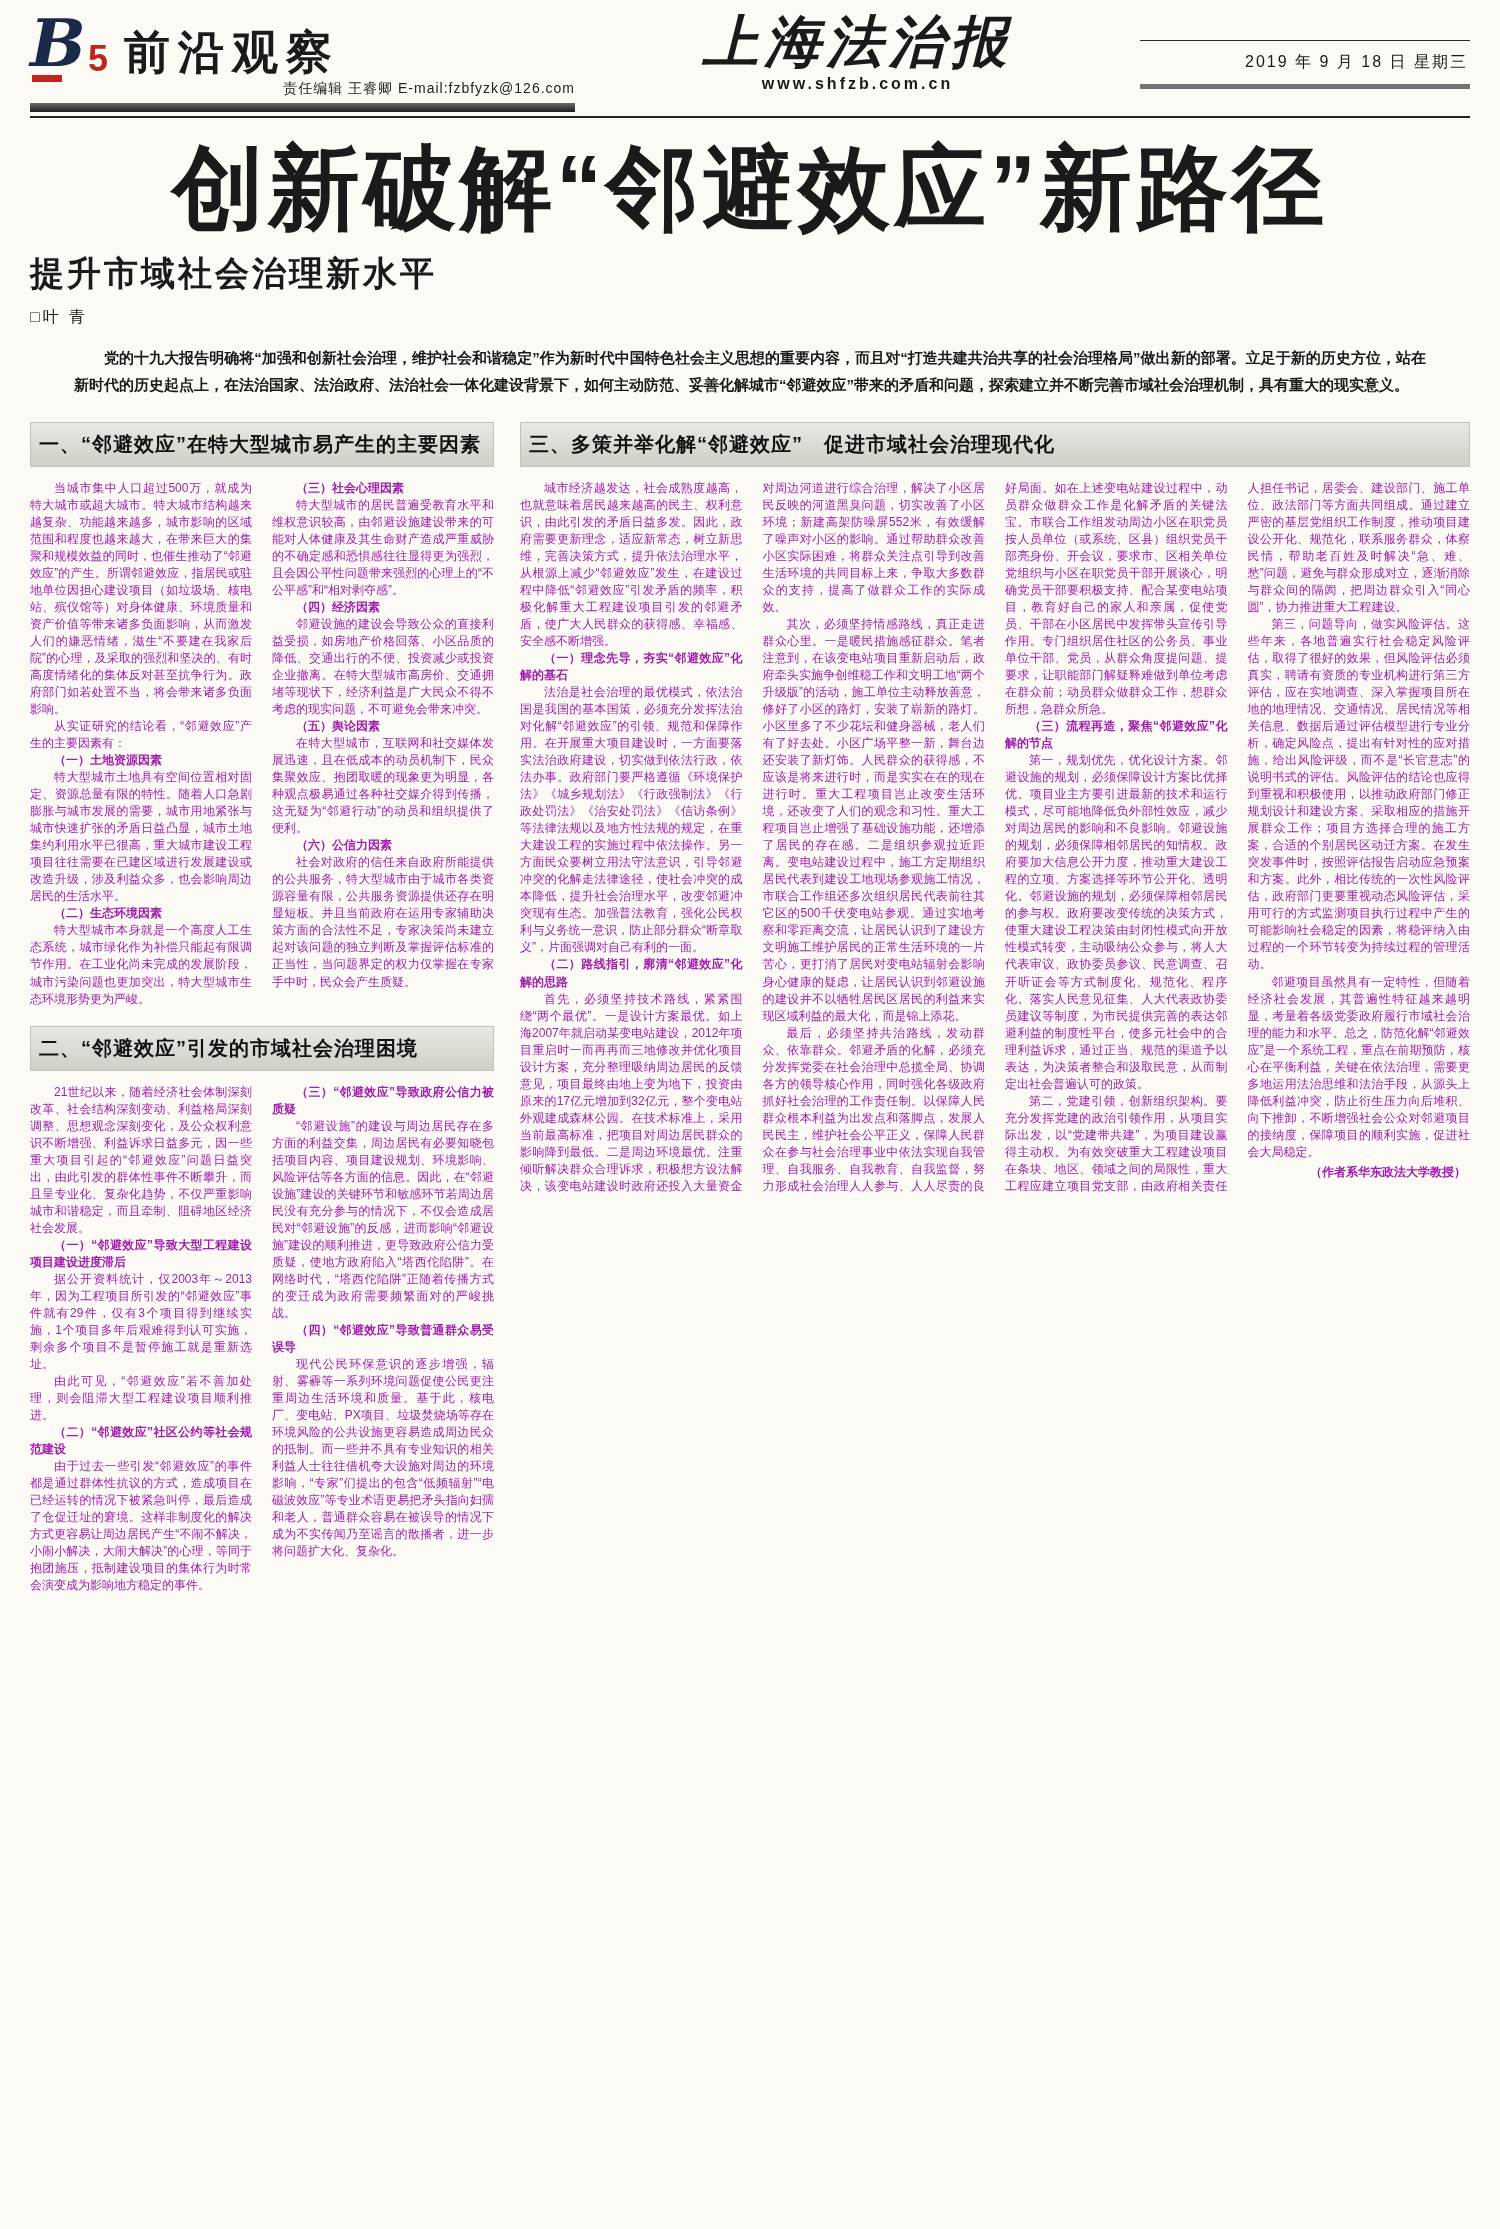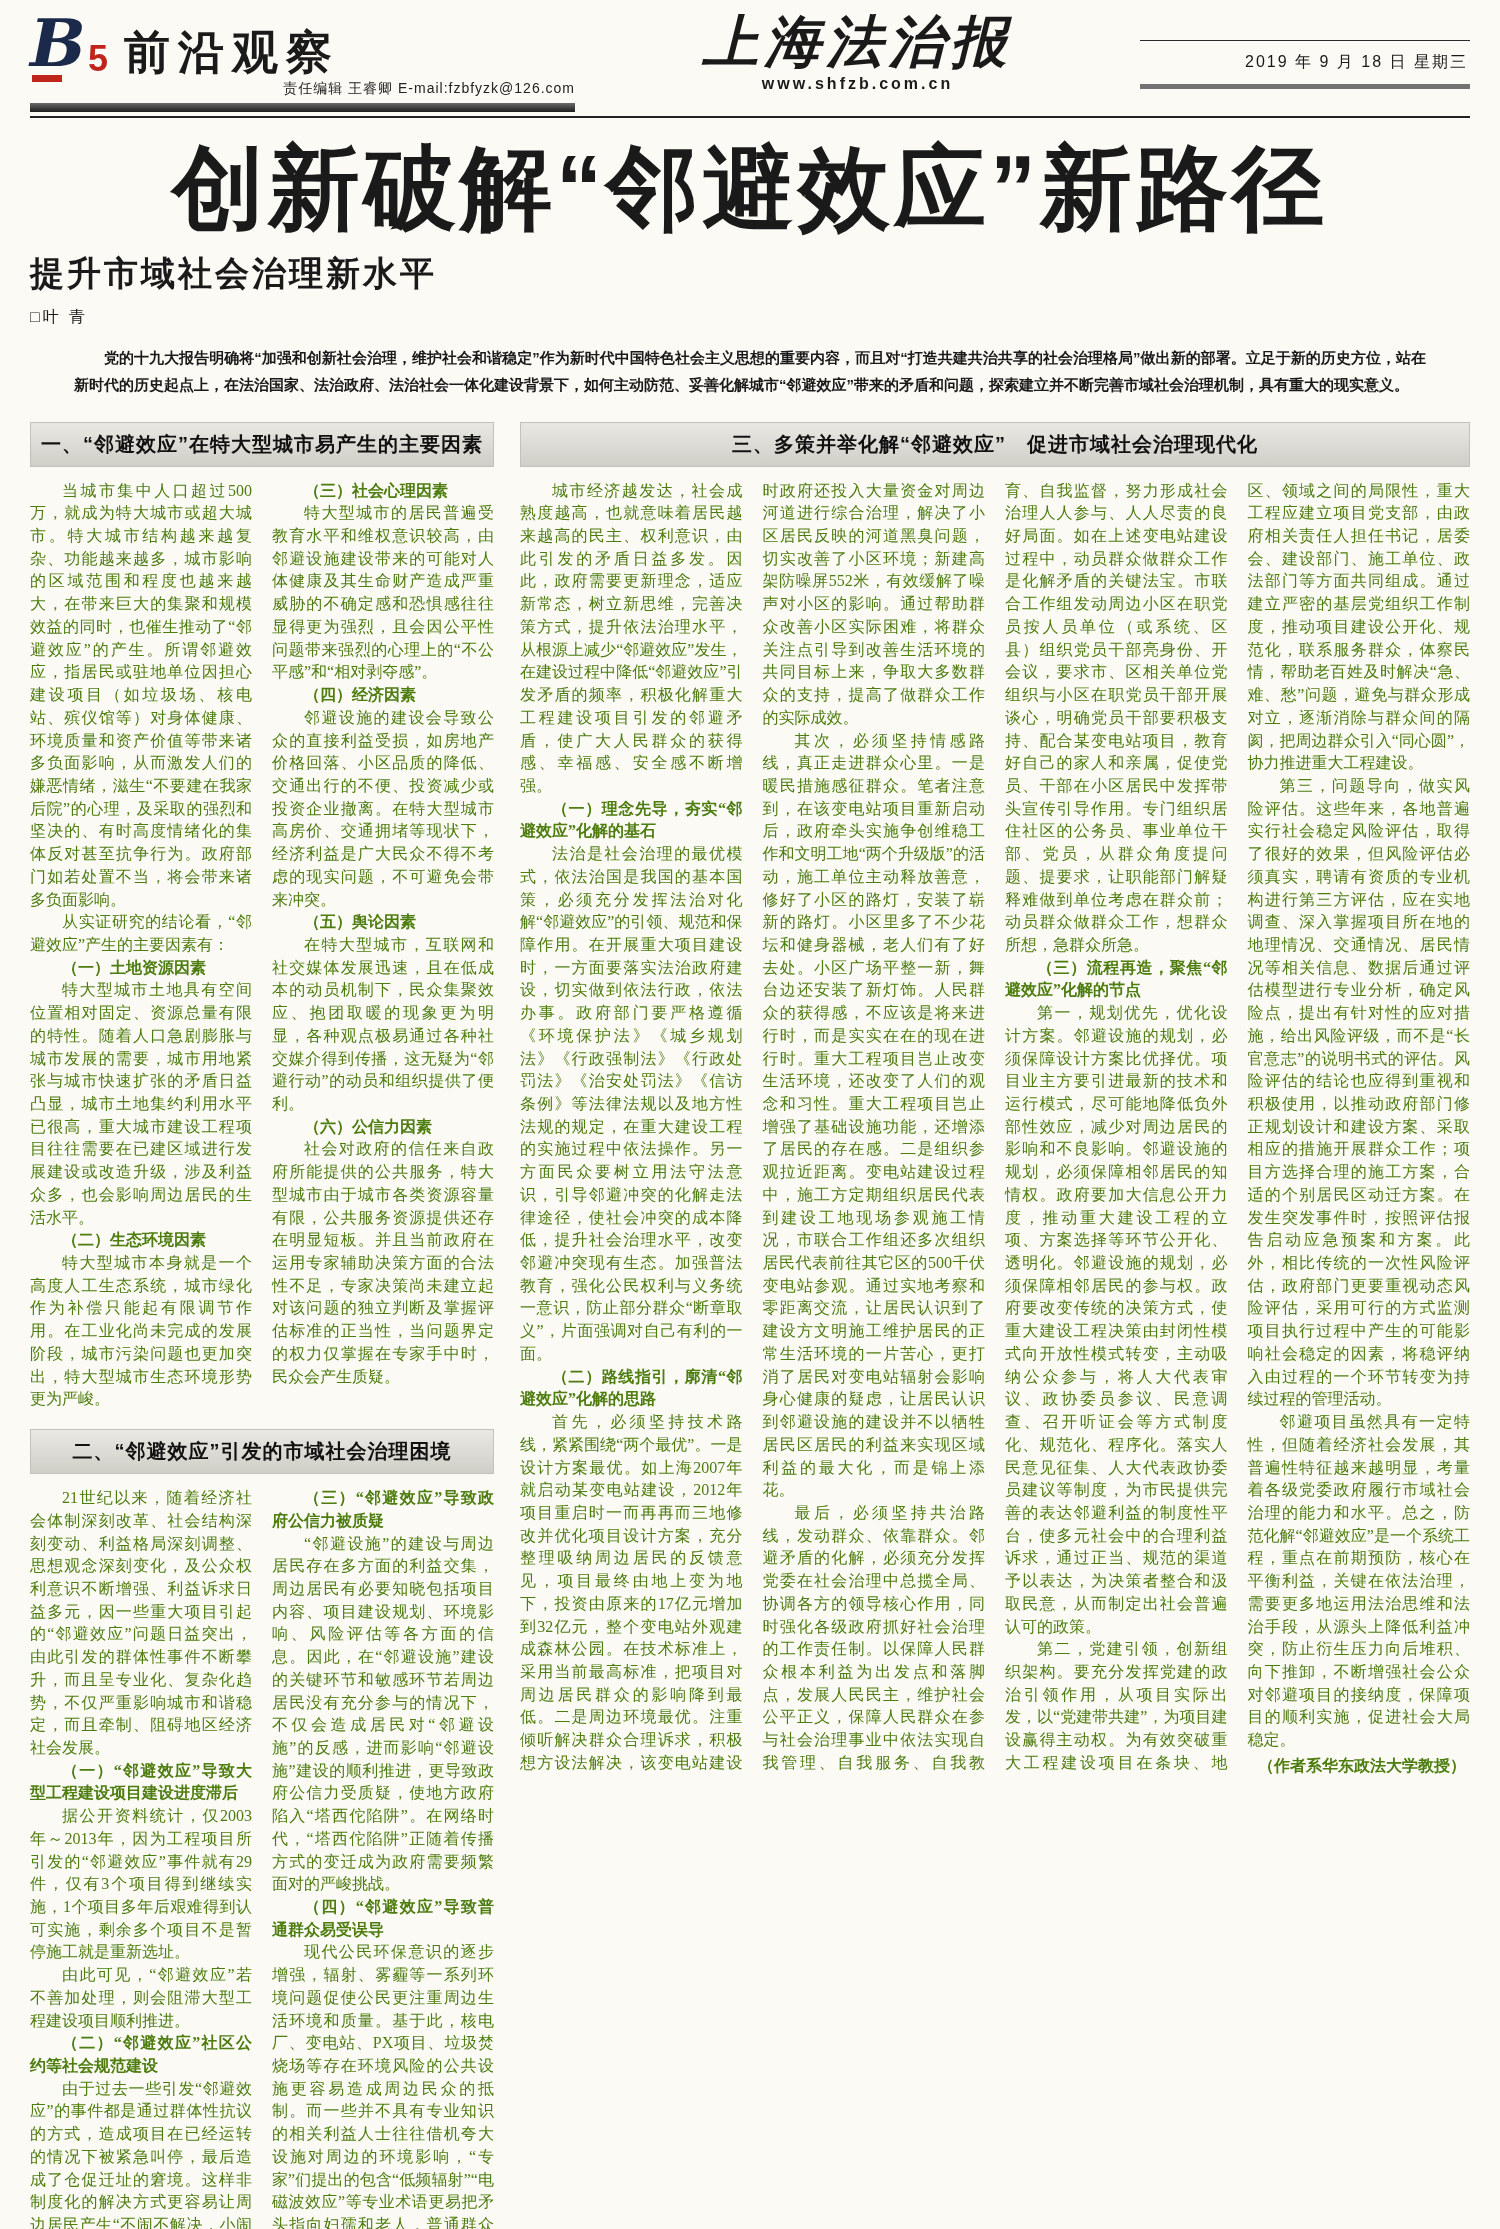--- a/index.html
+++ b/index.html
@@ -25,24 +25,24 @@
 
   
   .headline { font-size:92px; font-weight:900; letter-spacing:4px; text-align:center; margin:22px 0 6px; line-height:1.05; }
   .subtitle { font-size:34px; font-weight:800; letter-spacing:3px; margin:14px 0 10px; }
   .author { font-size:16px; letter-spacing:3px; margin:4px 0 16px; }
   .lead { font-weight:700; font-size:15px; line-height:1.8; text-align:justify; text-indent:2em; padding:0 44px; margin-bottom:24px; }
 
   
   .bodygrid { display:grid; grid-template-columns:464px 1fr; column-gap:26px; }
   .sect { margin-bottom:18px; }
-  .sect-h { background:linear-gradient(#e9e8e2,#cfcec7); border:1px solid #c2c1ba; font-size:20px; font-weight:800; letter-spacing:1px; text-align:center; padding:8px 0; margin-bottom:13px; color:#111; }
+  .sect-h { background:linear-gradient(#e9e8e2,#cfcec7); border:1px solid #c2c1ba; font-size:20px; font-weight:800; letter-spacing:1px; padding:8px 8px; margin-bottom:13px; color:#111; }
   .cols2 { column-count:2; column-gap:20px; }
   .cols4 { column-count:4; column-gap:20px; }
-  .sect p { font-size:16px; line-height:1.42; text-align:justify; text-indent:2em; color:#4d7c0f;font-family:Liberation Serif, serif; }
+  .sect p { font-size:12px; line-height:1.42; text-align:justify; text-indent:2em; color:#a21caf; }
   .sect p.phead { font-weight:800; }
   .sect p.endnote { text-align:right; text-indent:0; font-weight:600; padding-right:4px; margin-top:3px; }
 </style>
 </head>
 <body>
 
 <div class="sheet">
 
   <div class="hdr">
     <div class="hdr-left">

